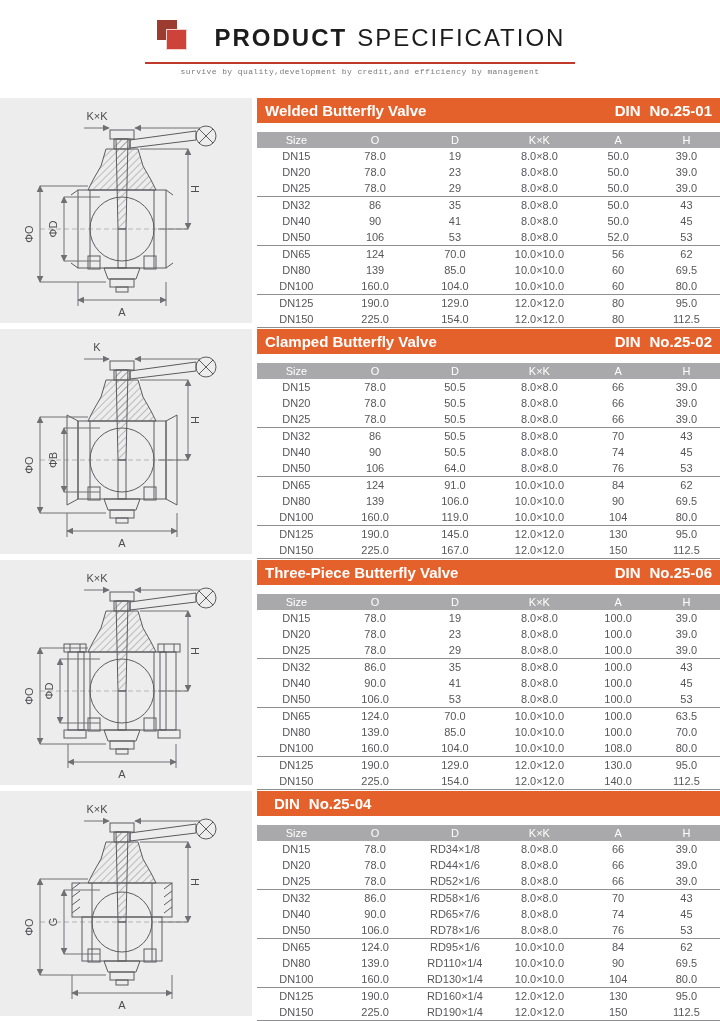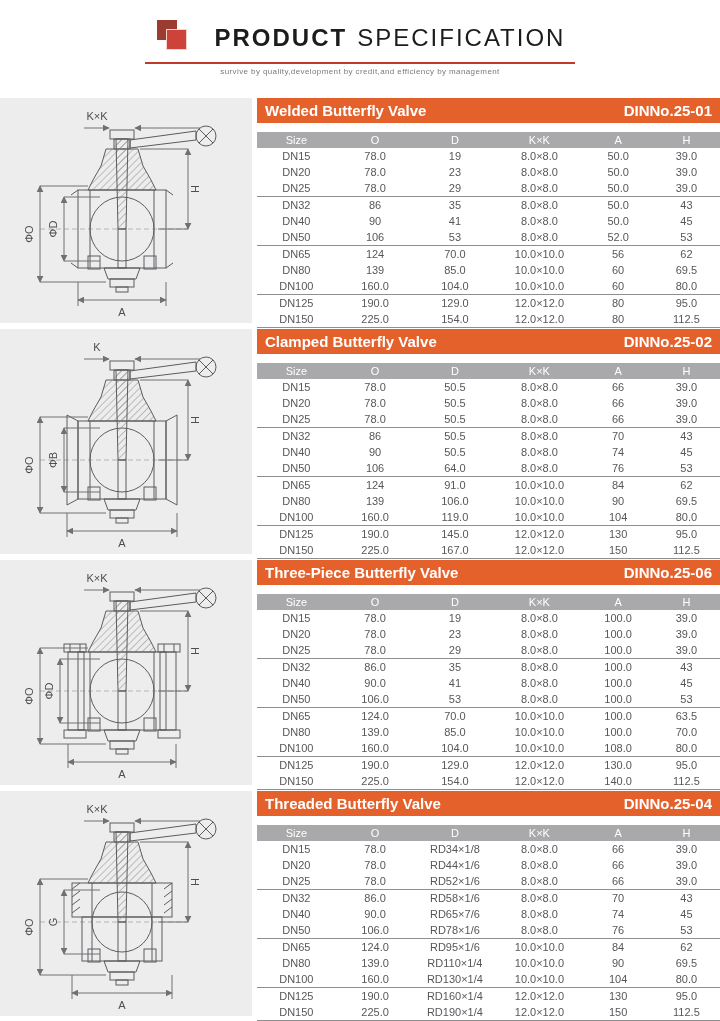--- a/index.html
+++ b/index.html
@@ -20,31 +20,31 @@
 
   
   .brand{padding-top:20px;display:flex;flex-direction:column;align-items:center;height:98px;}
   .brand-row{display:flex;align-items:center;gap:24px;padding:0 10px 6px 10px;border-bottom:2px solid var(--rule-red);}
   .logo-icon{position:relative;width:36px;height:36px;flex:0 0 auto;}
   .logo-icon .sq-back{position:absolute;left:2px;top:0;width:20px;height:20px;background:var(--logo-red-back);}
   .logo-icon .sq-front{position:absolute;left:11px;top:9px;width:21px;height:21px;background:var(--logo-red-front);border:1px solid #f4d2cd;}
   .brand-title{font-size:24px;color:#1c1c1c;letter-spacing:2px;white-space:nowrap;}
   .brand-title .t-bold{font-weight:bold;margin-right:10px;}
   .brand-title .t-light{font-weight:normal;}
-  .tagline{font-size:8px;color:#7a7a7a;margin-top:3px;letter-spacing:.4px;}
+  .tagline{font-size:8px;color:#7a7a7a;margin-top:3px;letter-spacing:.4px;font-family:Liberation Mono, monospace;}
 
   
   .section{display:flex;height:225px;margin-bottom:6px;}
   .section:last-child{margin-bottom:0;}
   .draw-panel{width:252px;flex:0 0 auto;background:var(--panel-gray);}
   .draw-panel svg{display:block;}
   .table-panel{flex:1 1 auto;padding-left:5px;background:#fff;display:flex;flex-direction:column;}
 
   .title-bar{height:26px;background:var(--accent-orange);color:#fff;display:flex;align-items:center;justify-content:space-between;padding:4px 8px;font-size:15px;font-weight:bold;}
-  .title-bar .din-wrap span{margin-left:0;}
+  .title-bar .din-wrap span{margin-left:9px;}
 
   table{width:100%;border-collapse:collapse;margin-top:9px;table-layout:fixed;}
   thead th{background:var(--header-gray);color:#fff;font-size:11px;font-weight:normal;height:16px;text-align:center;}
   tbody td{font-size:11px;color:var(--row-text);text-align:center;height:16px;line-height:16px;white-space:nowrap;}
   tbody tr.group-start td{border-top:1px solid var(--group-line);}
   tbody tr.last-row td{border-bottom:1px solid var(--group-line);}
   col.c-size{width:17%;} col.c-o{width:17%;} col.c-d{width:17.5%;}
   col.c-kk{width:19%;} col.c-a{width:15%;} col.c-h{width:14.5%;}
 
   
@@ -639,21 +639,20 @@
       <line class="dim" x1="135" y1="30" x2="200" y2="30" marker-start="url(#dimarrow)"></line>
       <text class="dim-t" x="97" y="22" text-anchor="middle">K×K</text>
       <line class="dim" x1="72" y1="184" x2="72" y2="208"></line>
         <line class="dim" x1="172" y1="184" x2="172" y2="208"></line>
       <line class="dim" x1="72" y1="202" x2="172" y2="202" marker-start="url(#dimarrow)" marker-end="url(#dimarrow)"></line>
       <text class="dim-t" x="122" y="218" text-anchor="middle">A</text>
     </svg>
   </div>
   <div class="table-panel">
     <div class="title-bar">
-      <span>Threaded Butterfly Valve</span>
       <span class="din-wrap"><span>DIN</span><span>No.25-04</span></span>
     </div>
     <table>
       <colgroup>
           <col class="c-size">
           <col class="c-o">
           <col class="c-d">
           <col class="c-kk">
           <col class="c-a">
           <col class="c-h">

